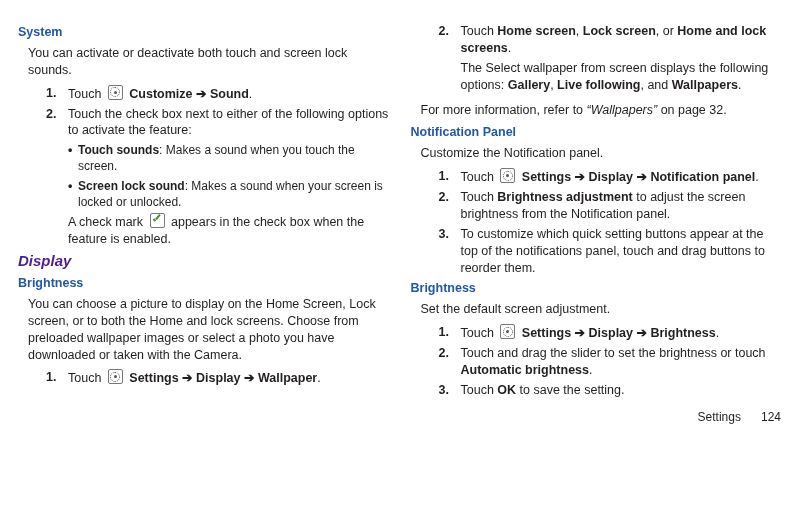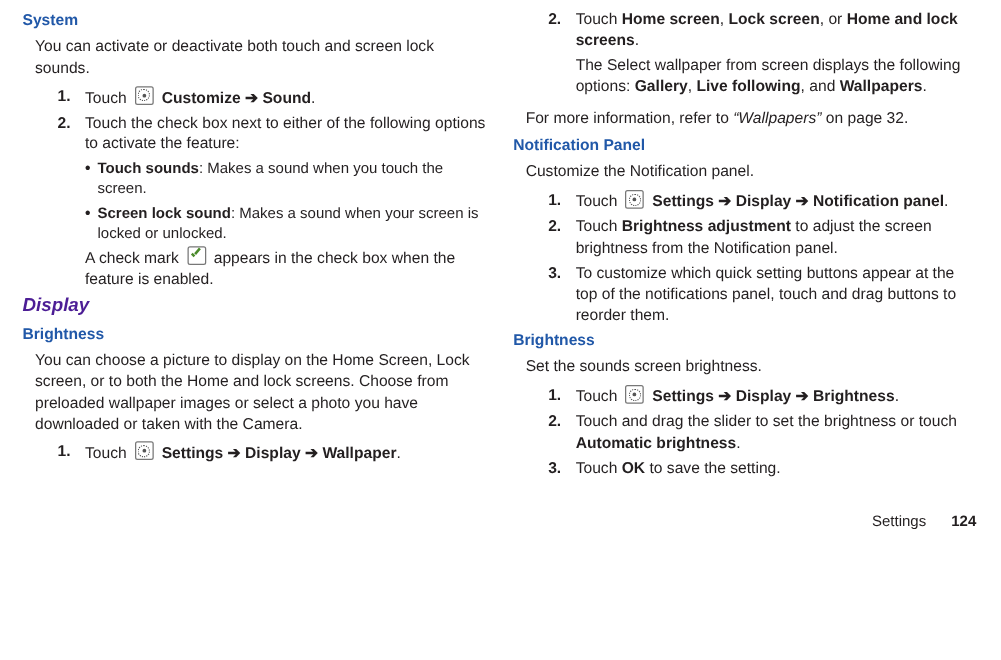--- a/index.html
+++ b/index.html
@@ -8,21 +8,21 @@
     background: #fff;
     color: #231f20;
     font-family: Arial, Helvetica, sans-serif;
     font-size: 12.5px;
     line-height: 1.35;
   }
   .page {
     width: 801px;
     height: 431px;
     box-sizing: border-box;
-    padding: 4px 18px 10px 18px;
+    padding: 20px 18px 10px 18px;
     position: relative;
   }
   .columns {
     display: flex;
     gap: 20px;
   }
   .col {
     flex: 1;
     min-width: 0;
   }
@@ -134,21 +134,21 @@
     background: #4a8a2a;
     transform: rotate(-50deg);
   }
   .pg-footer {
     position: absolute;
     bottom: 6px;
     right: 20px;
     font-size: 12px;
   }
   .pg-footer .pnum {
-    font-weight: bold;
+    font-weight: normal;
     margin-left: 20px;
   }
   .italic-q {
     font-style: italic;
   }
 </style>
 </head>
 <body>
 
 <div class="page">
@@ -229,21 +229,21 @@
           <span>Touch </span><b class="narrow-bold">Brightness adjustment</b><span> to adjust the screen brightness from the Notification panel.</span>
         </div>
       </div>
 
       <div class="ol-item">
         <div class="ol-num">3.</div>
         <div class="ol-txt">To customize which quick setting buttons appear at the top of the notifications panel, touch and drag buttons to reorder them.</div>
       </div>
 
       <div class="h-sub">Brightness</div>
-      <div class="body">Set the sounds screen brightness.</div>
+      <div class="body">Set the default screen adjustment.</div>
 
       <div class="ol-item">
         <div class="ol-num">1.</div>
         <div class="ol-txt">
           <span>Touch </span><span class="icon gear"></span><b> Settings ➔ Display ➔ Brightness</b><span>.</span>
         </div>
       </div>
 
       <div class="ol-item">
         <div class="ol-num">2.</div>

